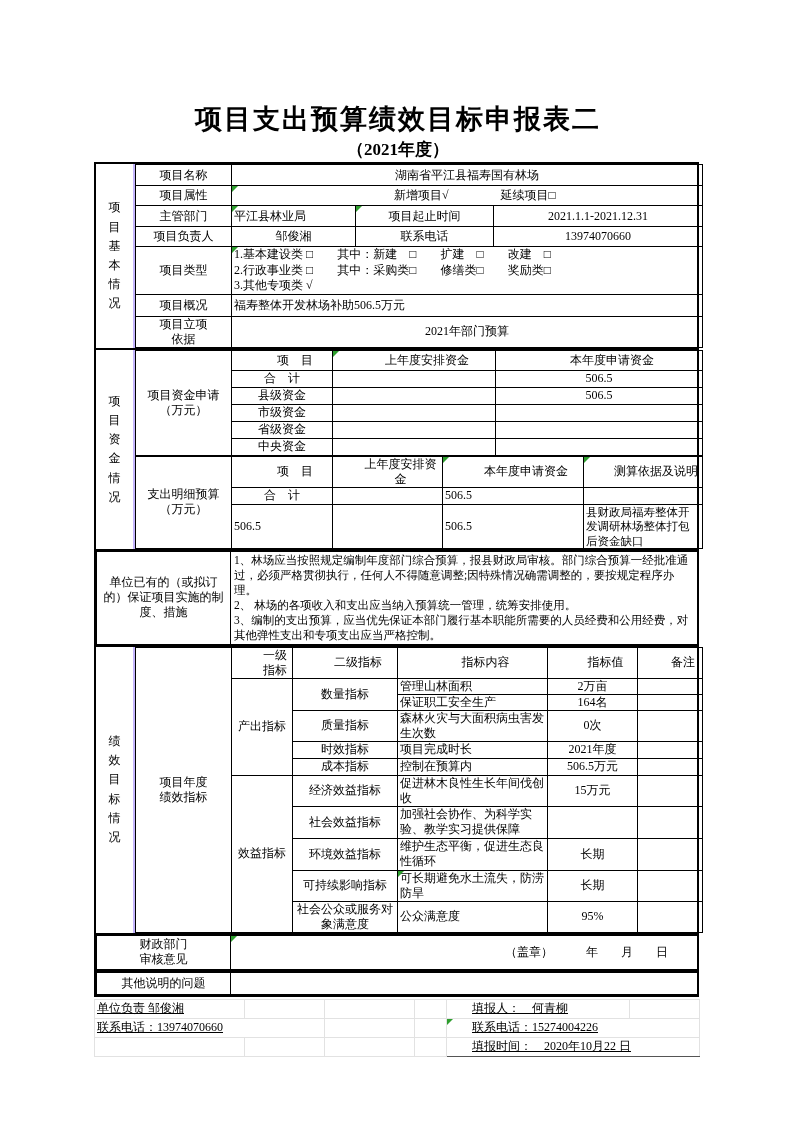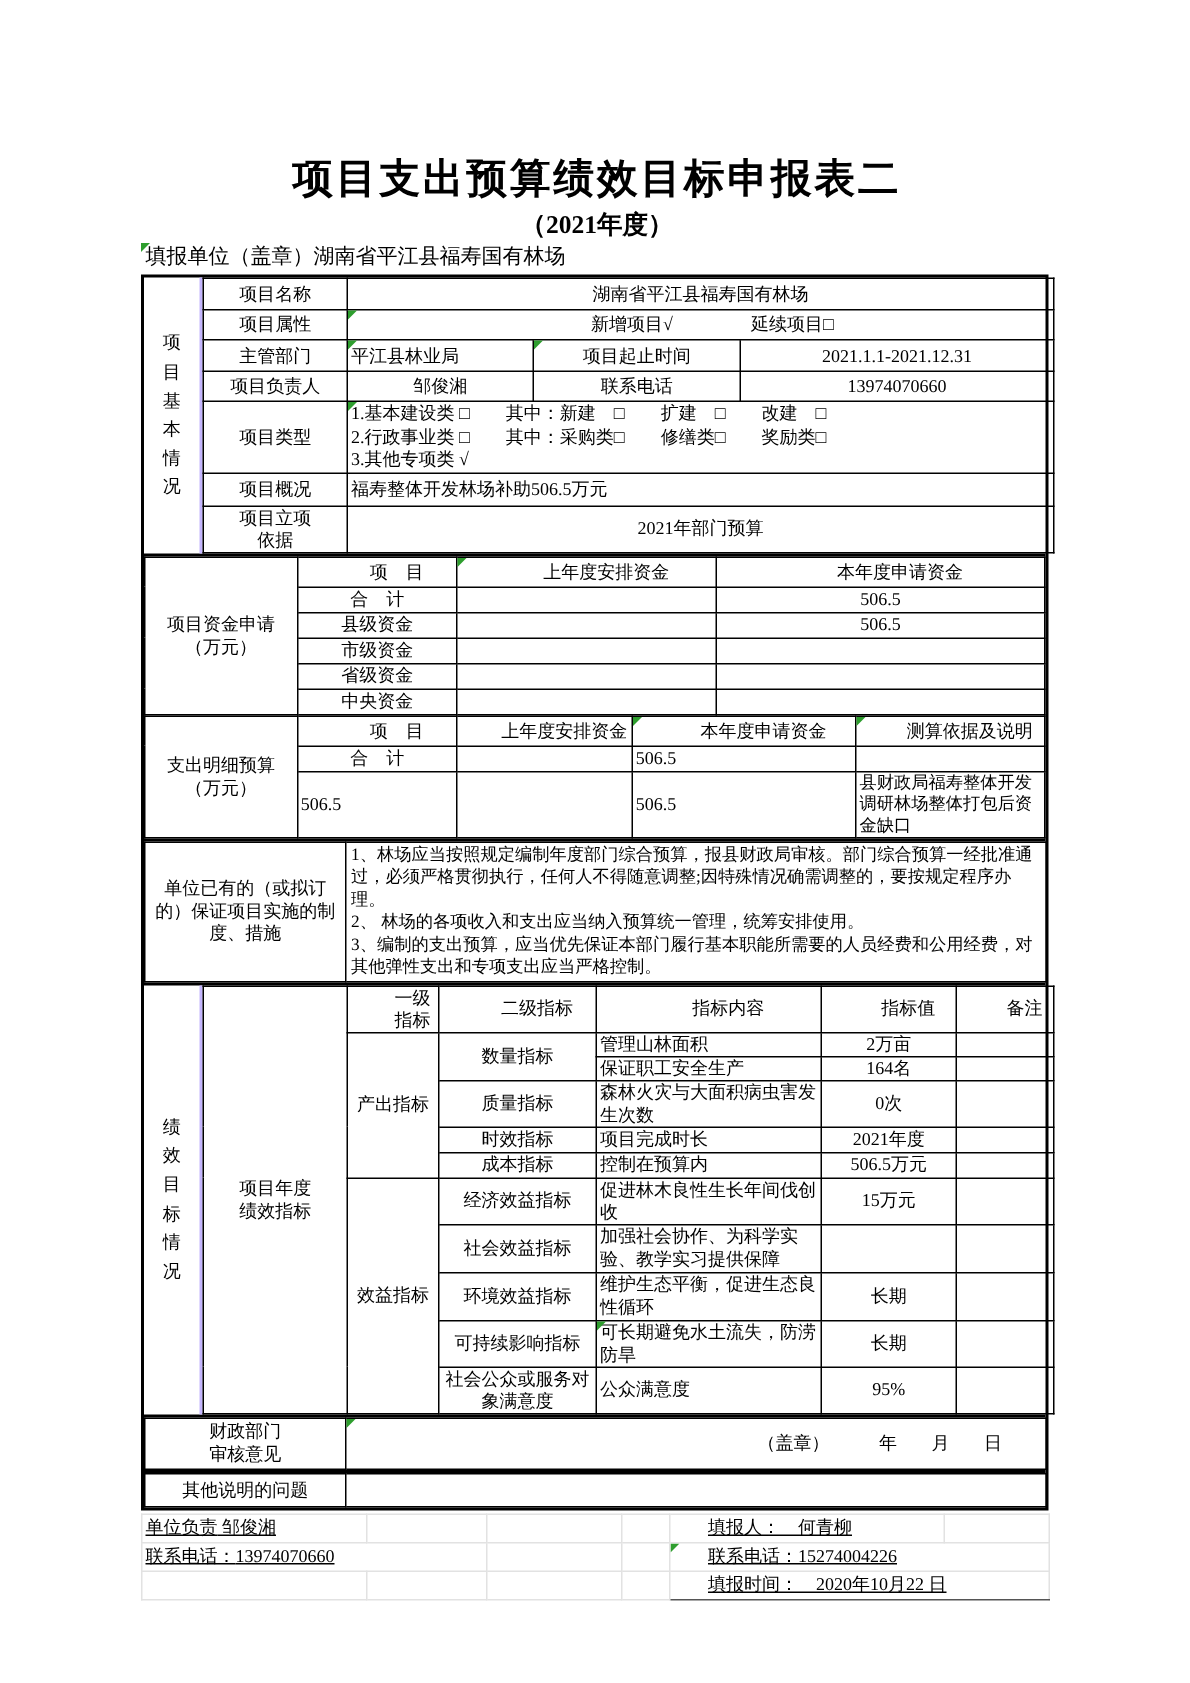--- a/index.html
+++ b/index.html
@@ -38,21 +38,20 @@
   .hdr{font-weight:normal;padding-left:28px;}
 </style>
 </head>
 <body>
 
 <div class="sheet">
   <div class="content">
 
     <div class="doc-title">项目支出预算绩效目标申报表二</div>
     <div class="doc-subtitle">（2021年度）</div>
-    <div class="unit-line"><span class="gt"></span><span>填报单位（盖章）湖南省平江县福寿国有林场</span></div>
 
     <div class="tbl-wrap">
 
       <div class="band">
         <div class="vcell">
           <div class="vlabel">项目基本情况</div>
         </div>
         <div class="bstack">
           <table>
             <colgroup>
@@ -107,20 +106,23 @@
                 <div>依据</div>
               </td>
               <td colspan="3">2021年部门预算</td>
             </tr>
           </tbody>
             </table>
         </div>
       </div>
 
       <div class="band thick">
+        <div class="vcell">
+          <div class="vlabel">项目资金情况</div>
+        </div>
         <div class="bstack">
           <table>
             <colgroup>
                 <col style="width:96px">
                 <col style="width:101px">
                 <col style="width:163px">
                 <col style="width:207px">
               </colgroup>
             <tbody>
                 <tr style="height:20px">

